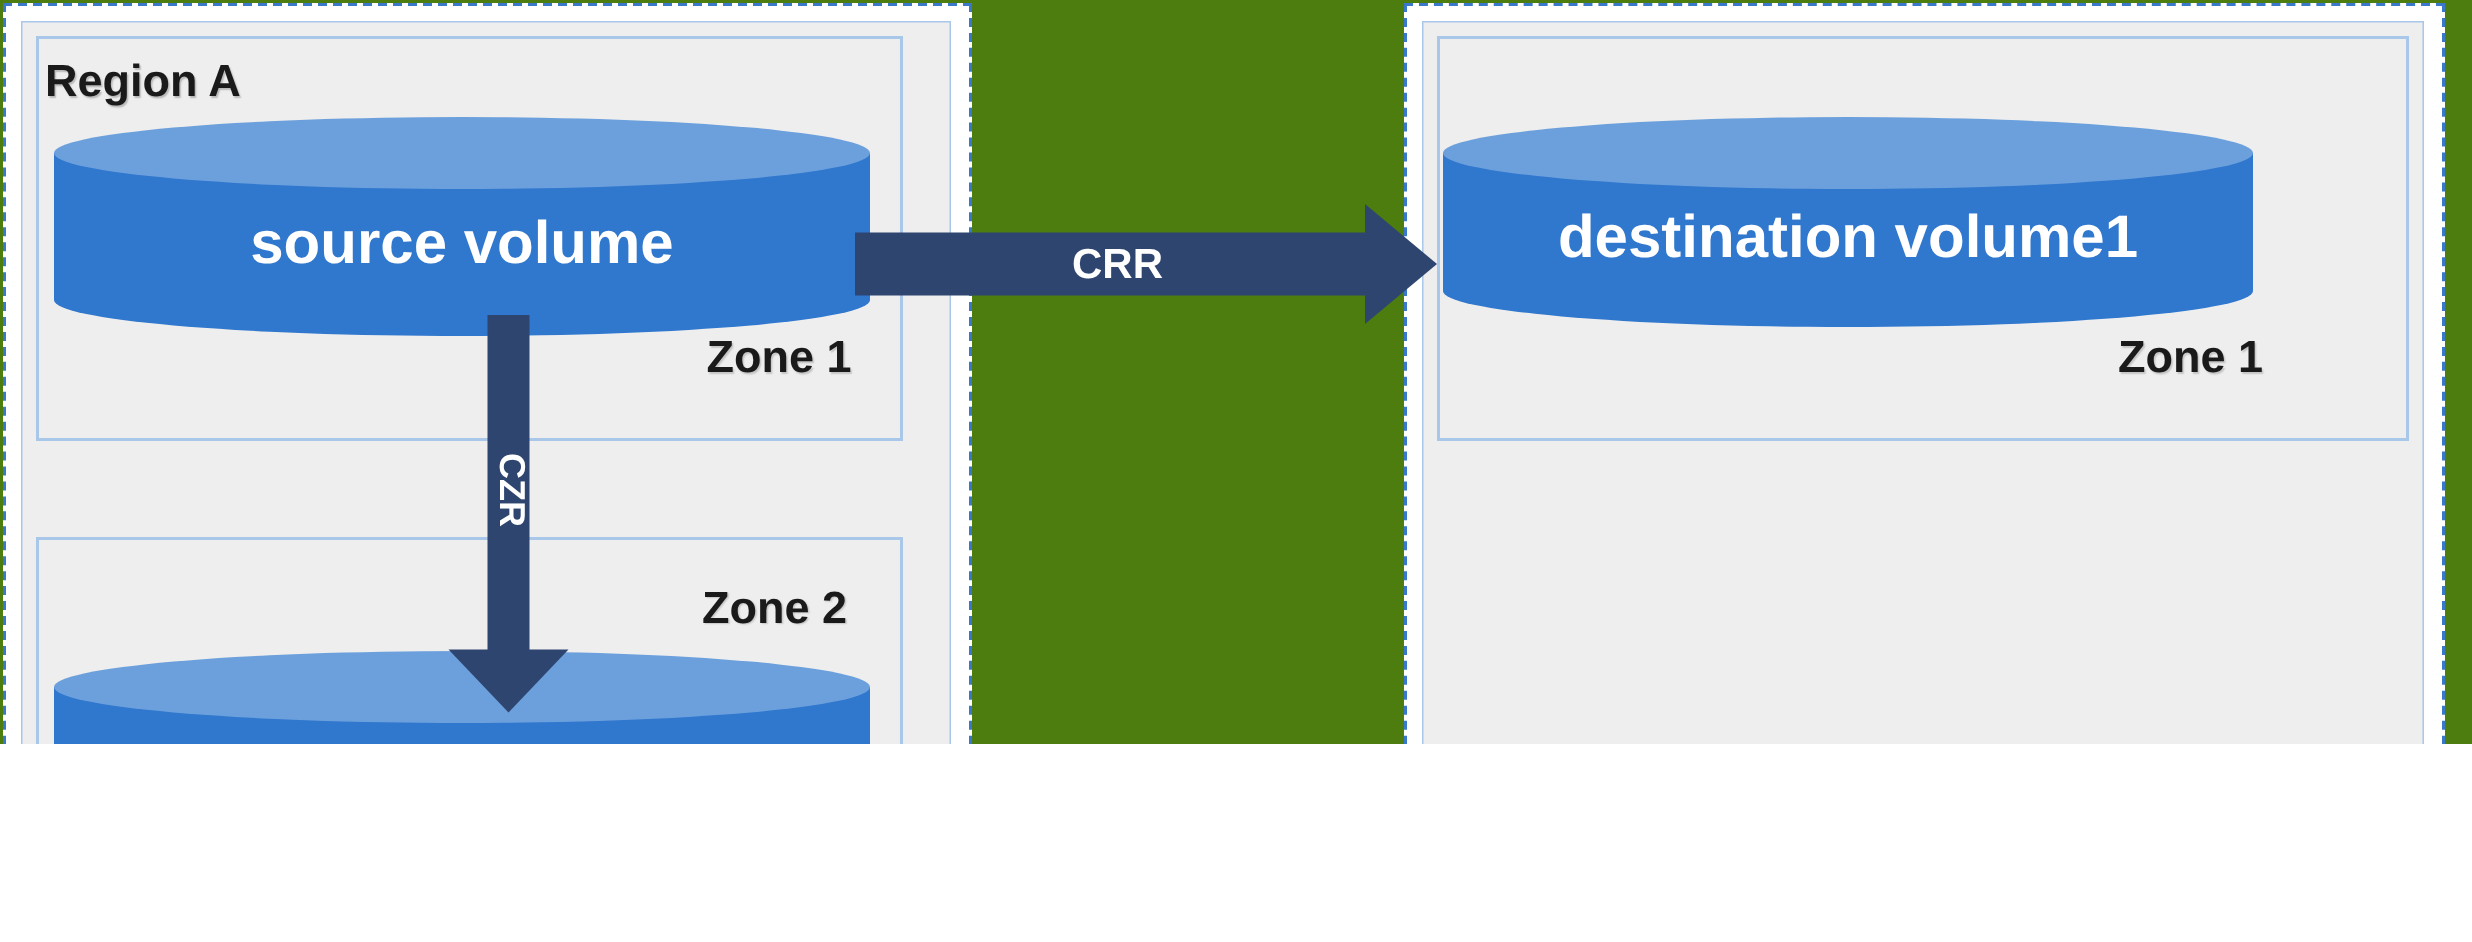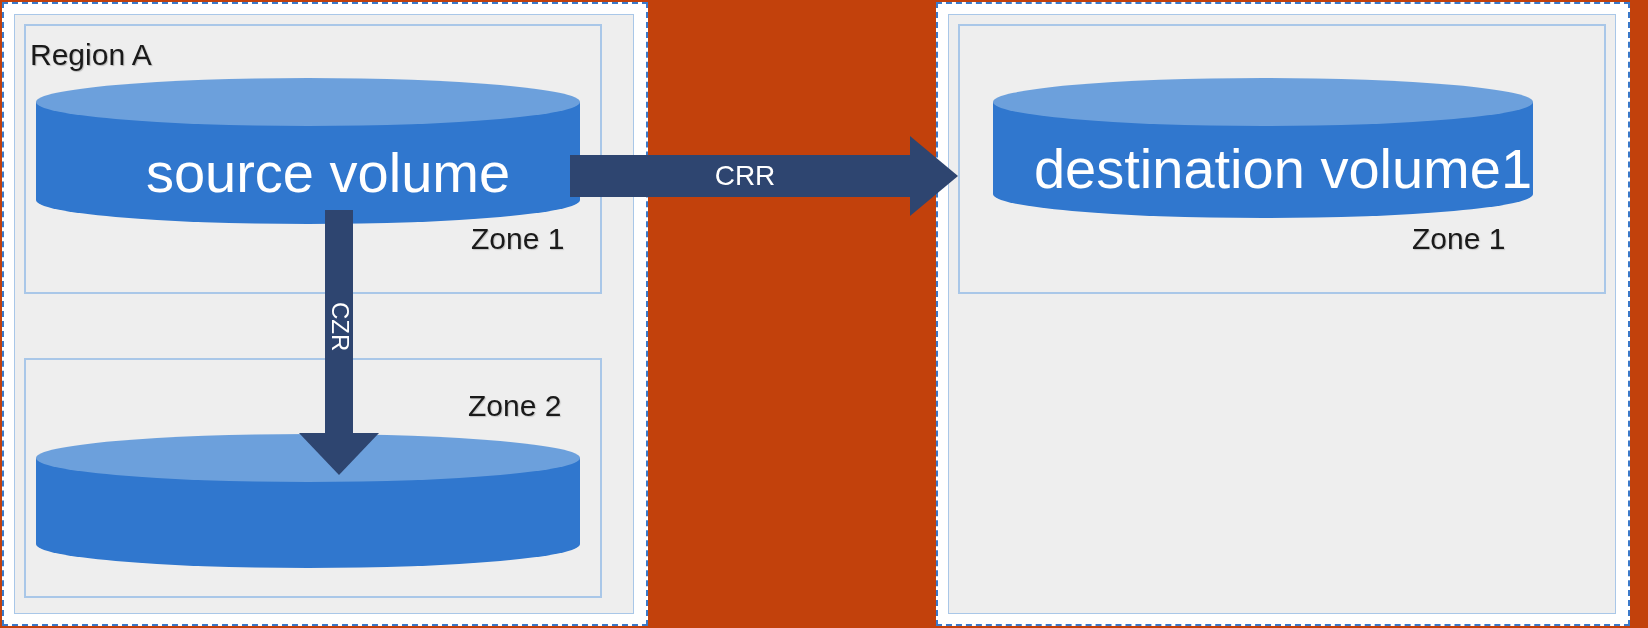--- a/index.html
+++ b/index.html
@@ -6,23 +6,24 @@
     margin: 0;
     padding: 0;
     background: #ffffff;
   }
   body {
     font-family: "Liberation Sans", sans-serif;
   }
   #canvas {
     position: relative;
     width: 1648px;
-    height: 628px;
-    background: #c2410c;
+    height: 496px;
+    background: #4d7c0f;
     overflow: hidden;
+    font-weight: bold;
   }
 
   
   .region-outer {
     position: absolute;
     border: 2px dashed #3a79c9;
     background: #ffffff;
     box-sizing: border-box;
   }
   .region-inner-panel {
@@ -84,25 +85,24 @@
     background: #3077ce;
     border-radius: 50% / 50%;
     z-index: 1;
   }
   .cyl-label {
     position: absolute;
     left: 0;
     width: 100%;
     text-align: center;
     color: #ffffff;
-    font-size: 56px;
+    font-size: 40px;
     z-index: 5;
     white-space: nowrap;
     letter-spacing: 0px;
-    padding-left: 20px;
   }
 
   
   .arrow-h-shaft {
     position: absolute;
     background: #2e4570;
     z-index: 8;
   }
   .arrow-h-head {
     position: absolute;
@@ -187,20 +187,20 @@
 
   <div class="region-outer" style="left:936px; top:2px; width:694px; height:624px;"></div>
 
   <div class="region-inner-panel" style="left:948px; top:14px; width:668px; height:600px;"></div>
 
 
   <div class="zone-box" style="left:958px; top:24px; width:648px; height:270px;"></div>
 
   <div class="zone-label" style="left:1412px; top:222px;">Zone 1</div>
 
-  <div class="cylinder" style="left:962px; top:78px; width:540px; height:140px;margin-left:31px;">
+  <div class="cylinder" style="left:962px; top:78px; width:540px; height:140px;">
     <div class="cyl-bottom" style="top:92px;"></div>
     <div class="cyl-body" style="top:24px; height:92px;"></div>
     <div class="cyl-top"></div>
     <div class="cyl-label" style="top:58px;">destination volume1</div>
   </div>
 
 </div>
 
 </body></html>

